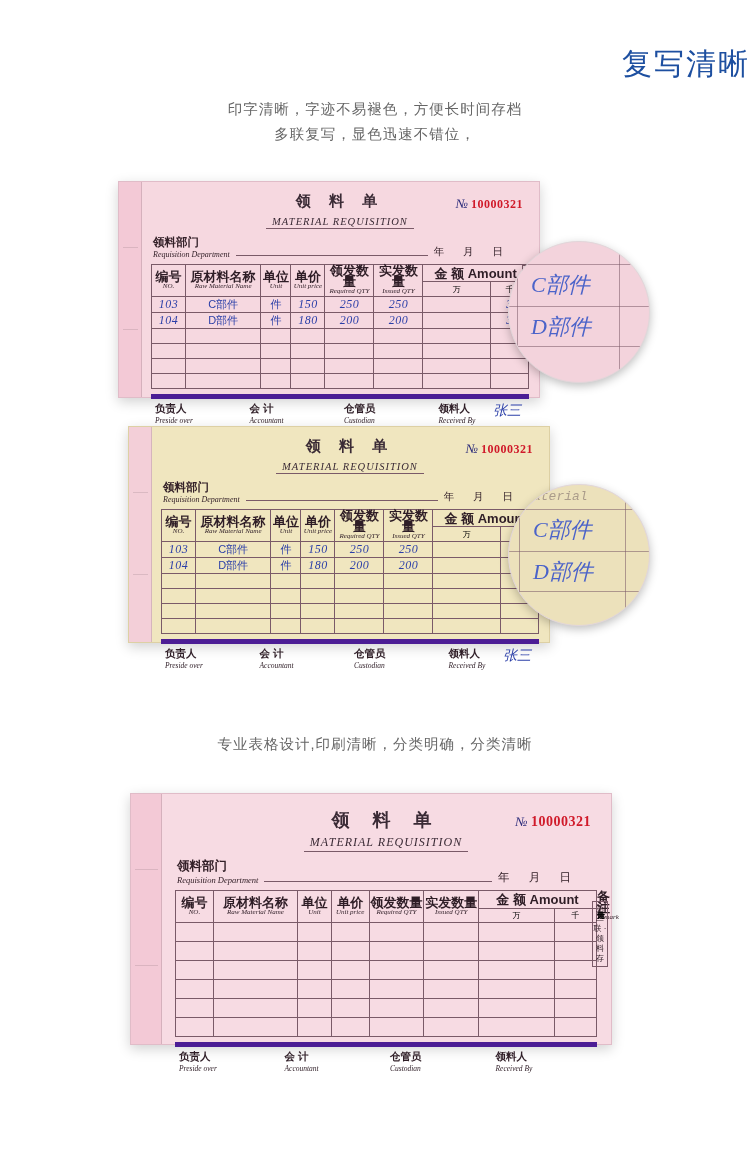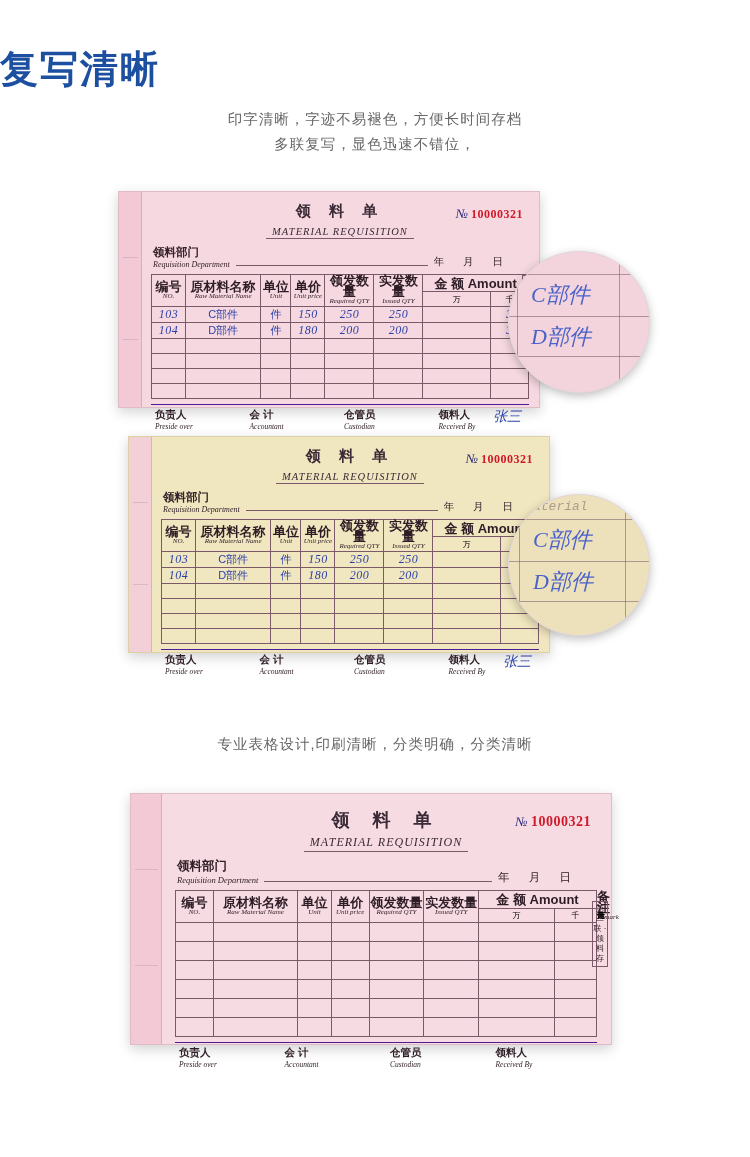--- a/index.html
+++ b/index.html
@@ -12,24 +12,24 @@
     background: #ffffff;
     font-family: "Liberation Sans", sans-serif;
     position: relative;
     overflow: hidden;
   }
   .section {
     width: 750px;
     position: relative;
   }
   .headline {
-    text-align: left;
+    text-align: right;
     color: #1d4fa0;
-    font-size: 38px;
-    font-weight: bold;
+    font-size: 30px;
+    font-weight: normal;
     letter-spacing: 2px;
     padding-top: 44px;
   }
   .subline {
     text-align: center;
     color: #666;
     font-size: 14.5px;
     line-height: 25px;
     padding-top: 12px;
   }
@@ -143,21 +143,21 @@
     letter-spacing: 0.5px;
   }
   .hand-cn {
     font-family: "Liberation Sans", sans-serif;
     color: #2b3fa8;
     font-size: 11px;
   }
   .foot {
     display: flex;
     margin-top: 5px;
-    border-top: 1px solid #4c1d95;
+    border-top: 5px solid #4c1d95;
     padding-top: 3px;
   }
   .foot div.fc {
     flex: 1;
     font-size: 10px;
     color: #2e1d26;
     padding-left: 4px;
   }
   .foot .fc .cn { font-weight: bold; font-size: 10.5px; }
   .foot .fc .en { font-family: "Liberation Serif", serif; font-style: italic; font-size: 7.5px; display: block; }

